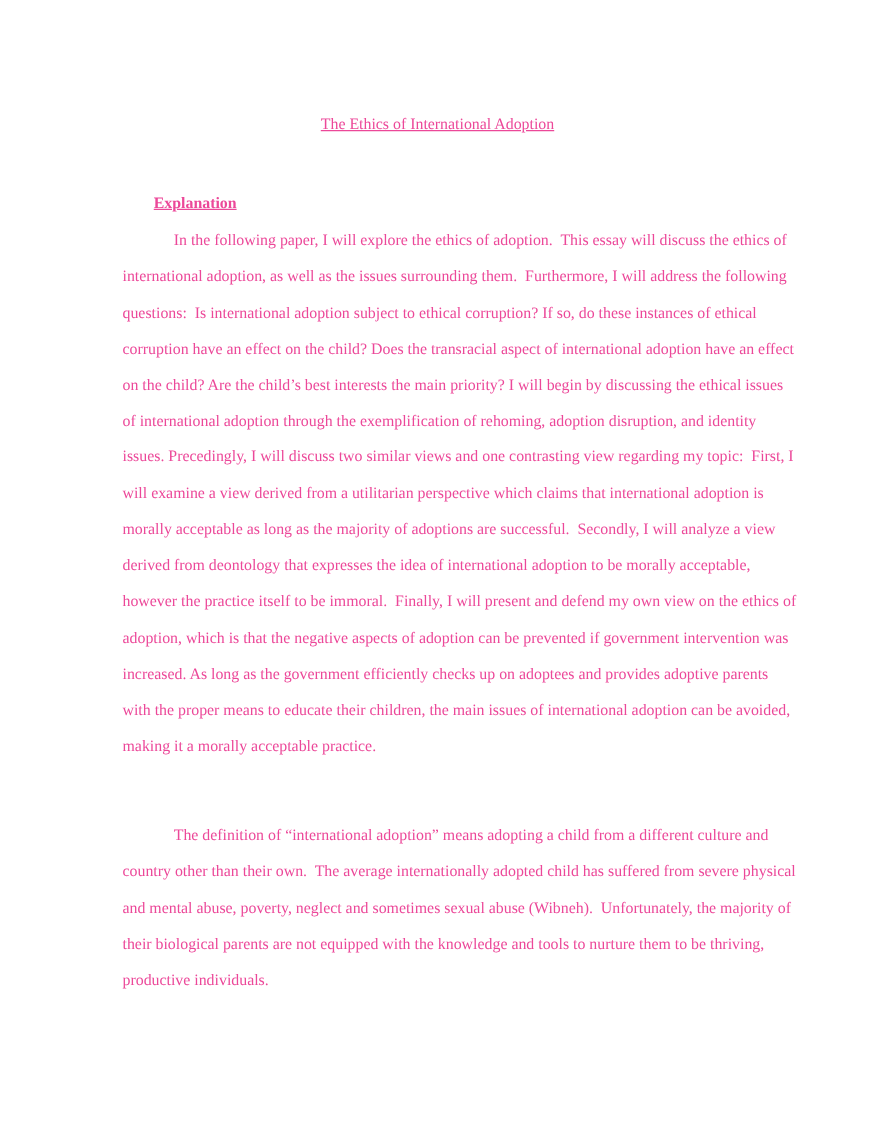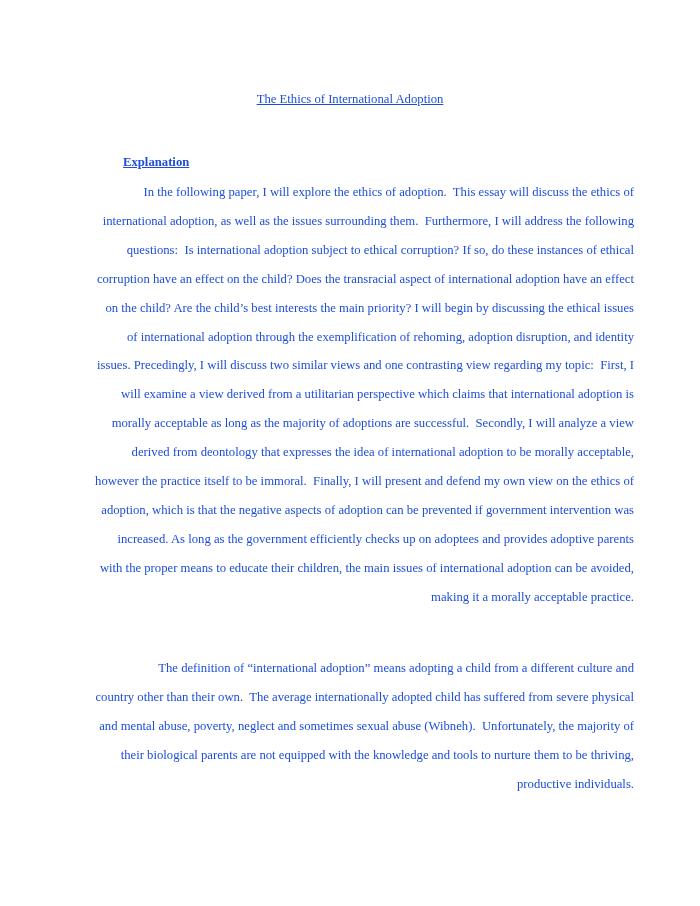--- a/index.html
+++ b/index.html
@@ -4,21 +4,21 @@
 <style>
   html, body { margin: 0; padding: 0; background: #ffffff; }
   .page {
     position: relative;
     width: 700px;
     height: 906px;
     background: #ffffff;
     font-family: "Liberation Serif", "DejaVu Serif", serif;
     font-size: 12.7px;
     line-height: 28.9px;
-    color: #1d4ed8;
+    color: #ec4899;
     overflow: hidden;
   }
   .doc-title {
     position: absolute;
     top: 85px;
     left: 0;
     width: 700px;
     text-align: center;
     font-weight: normal;
   }
@@ -26,25 +26,25 @@
   .heading {
     position: absolute;
     left: 123px;
     font-weight: bold;
   }
   .heading .trail { padding-right: 5px; }
   .heading-introduction { top: 148px; }
   .heading-explanation { top: 626px; }
   .para {
     position: absolute;
-    left: 82px;
+    left: 98px;
     width: 552px;
     white-space: pre-wrap;
     text-indent: 41px;
-    text-align: right;
+    text-align: left;
   }
   .para-introduction { top: 178px; }
   .para-explanation { top: 654px; }
 </style>
 </head>
 <body>
 
 <div class="page">
 
   <div class="doc-title">

